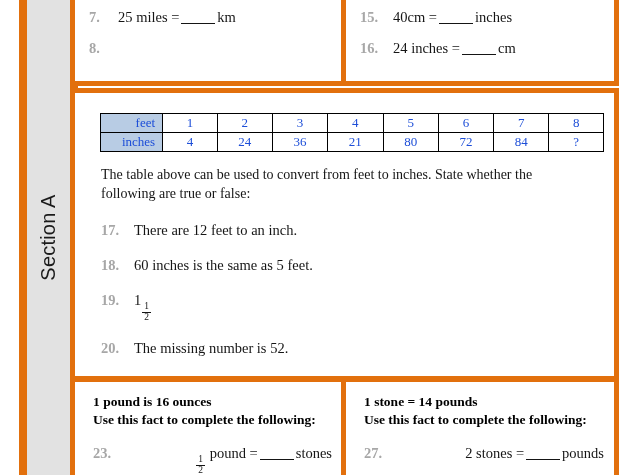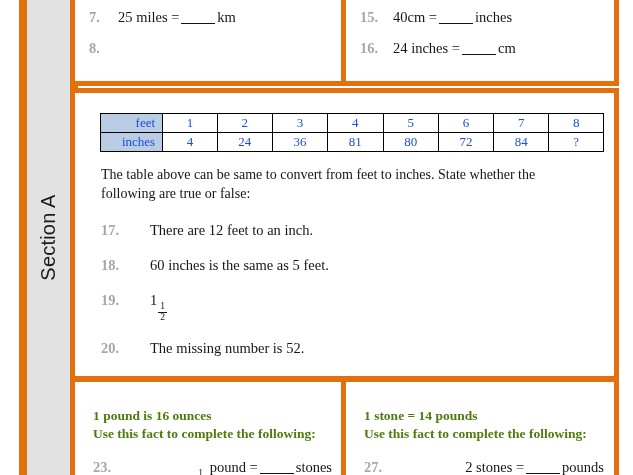--- a/index.html
+++ b/index.html
@@ -171,28 +171,28 @@
 
   
   .instruction {
     margin: 14px 16px 0 12px;
     font-size: 14px;
     line-height: 1.33;
     color: #151515;
   }
 
   .tf-list { margin: 18px 0 0 12px; }
-  .tf-list .q { margin-bottom: 17px; gap: 16px; }
+  .tf-list .q { margin-bottom: 17px; }
 
   
   .fact {
     font-size: 13.5px;
     line-height: 1.3;
-    color: #4d7c0f;
-    margin: 16px 0 0 4px;
+    color: #000000;
+    margin: 2px 0 0 4px;
     font-weight: bold;
   }
   .bottom-qs { margin: 16px 0 0 4px; }
   .bottom-qs .q { margin-bottom: 11px; justify-content: space-between; }
 
   
   .bleed-left {
     position: absolute;
     left: 0; top: 0;
     width: 19px; height: 475px;
@@ -255,30 +255,30 @@
           <td class="datacell">5</td>
           <td class="datacell">6</td>
           <td class="datacell">7</td>
           <td class="datacell">8</td>
         </tr>
         <tr>
           <td class="rowhead">inches</td>
           <td class="datacell">4</td>
           <td class="datacell">24</td>
           <td class="datacell">36</td>
-          <td class="datacell">81</td>
+          <td class="datacell">21</td>
           <td class="datacell">80</td>
           <td class="datacell">72</td>
           <td class="datacell">84</td>
           <td class="datacell">?</td>
         </tr>
       </tbody>
         </table>
 
-      <div class="instruction">The table above can be same to convert from feet to inches. State whether the following are true or false:</div>
+      <div class="instruction">The table above can be used to convert from feet to inches. State whether the following are true or false:</div>
 
       <div class="tf-list">
 
         <div class="q">
           <span class="qnum wide">17.</span>
           <span class="qtext">There are 12 feet to an inch.</span>
         </div>
 
         <div class="q">
           <span class="qnum wide">18.</span>

